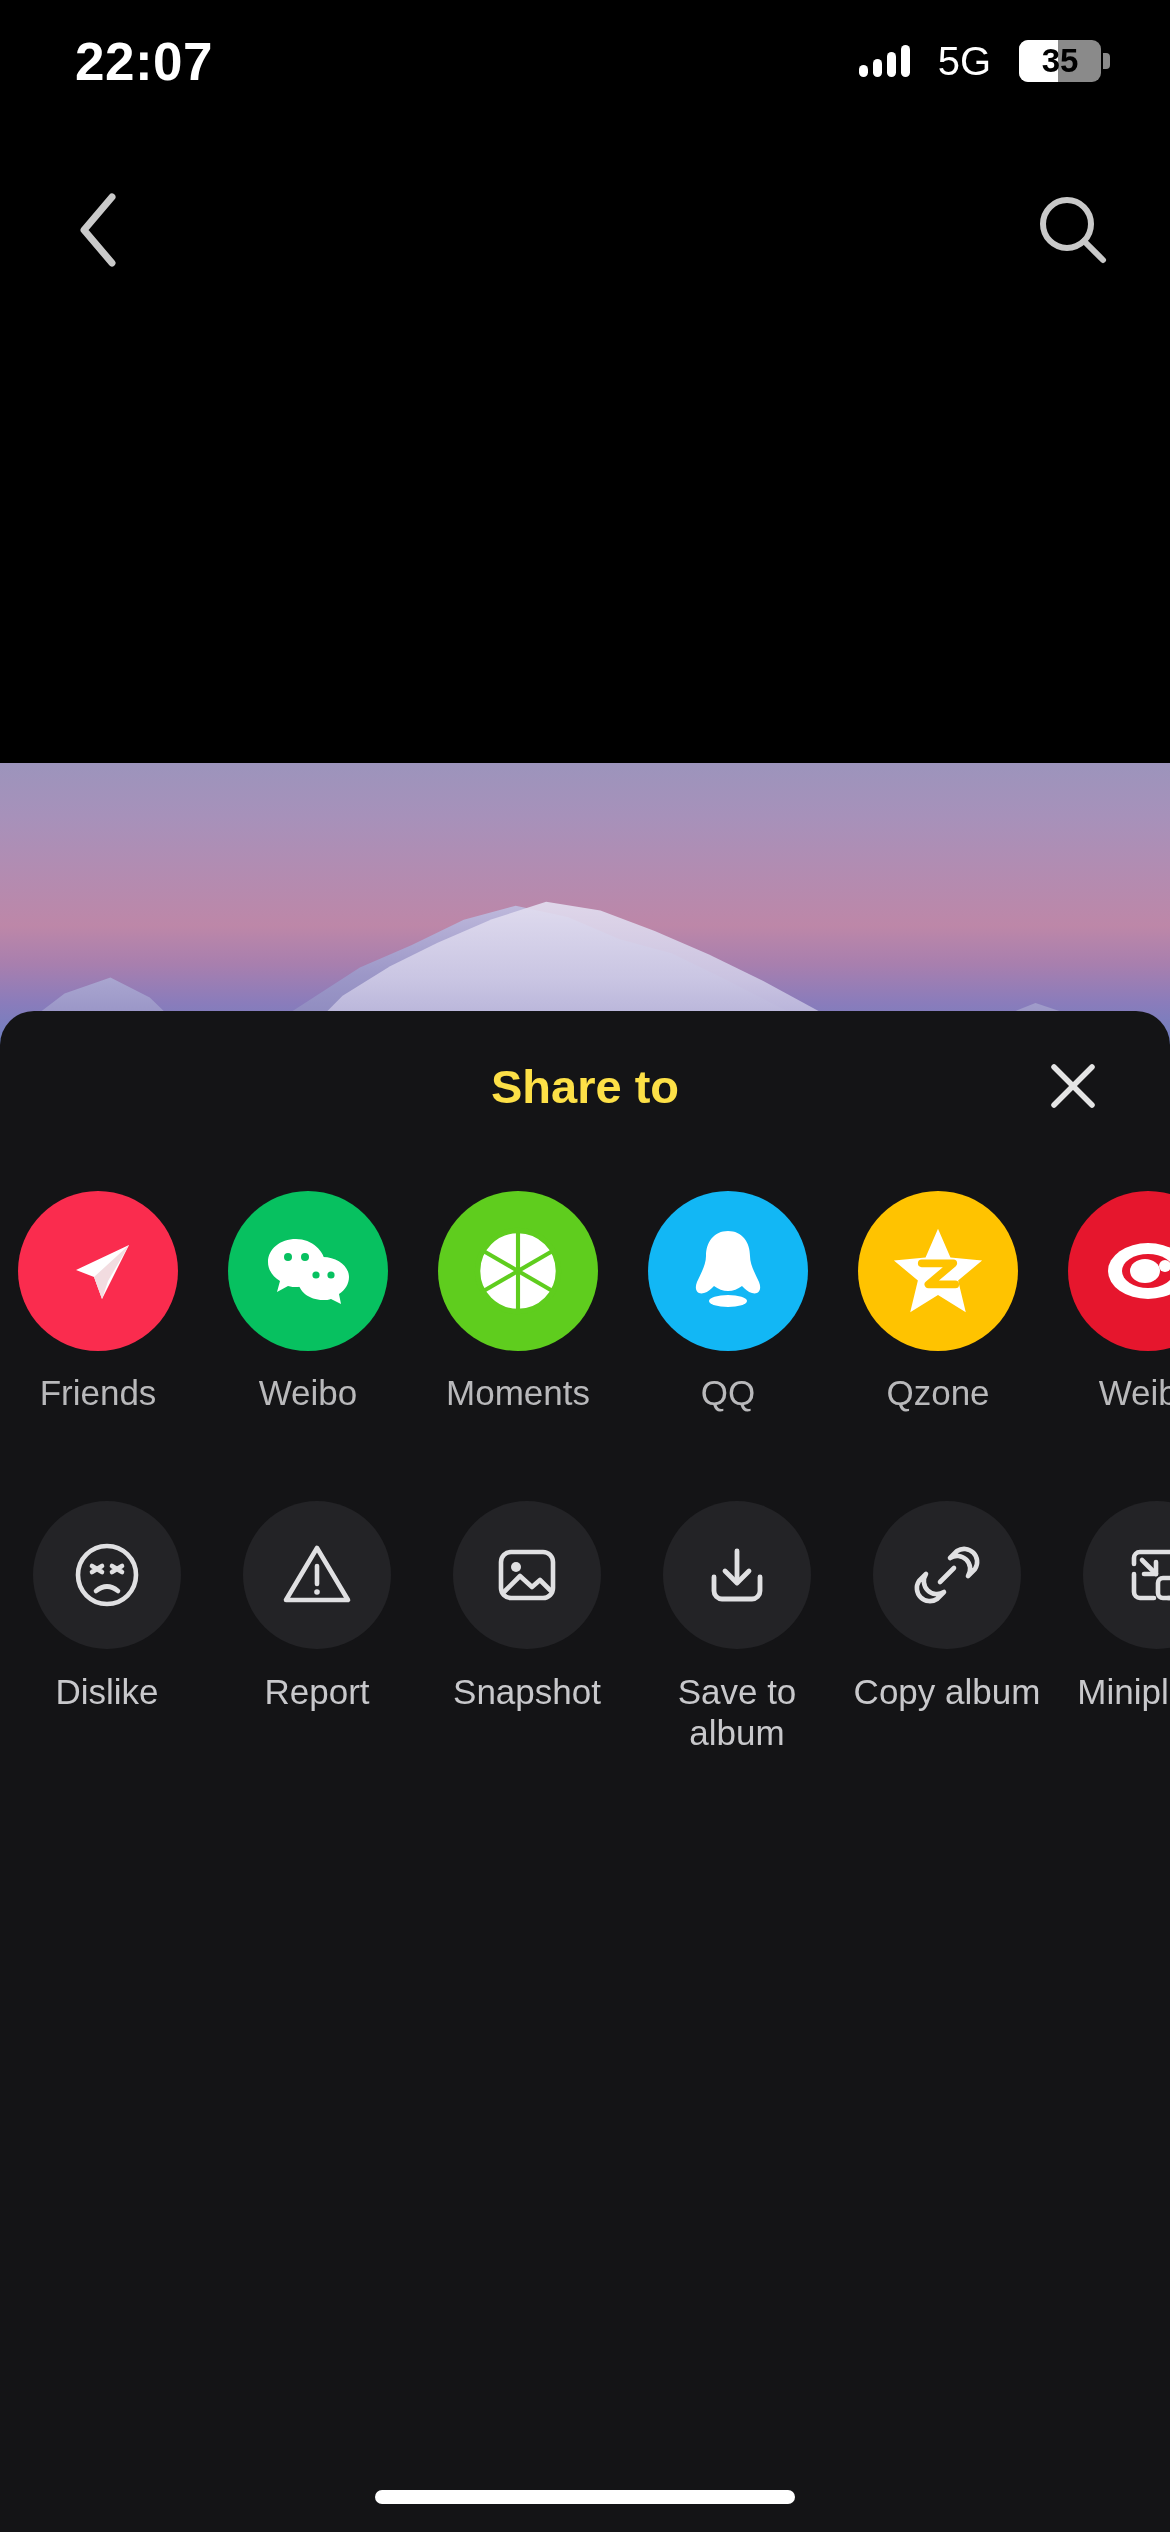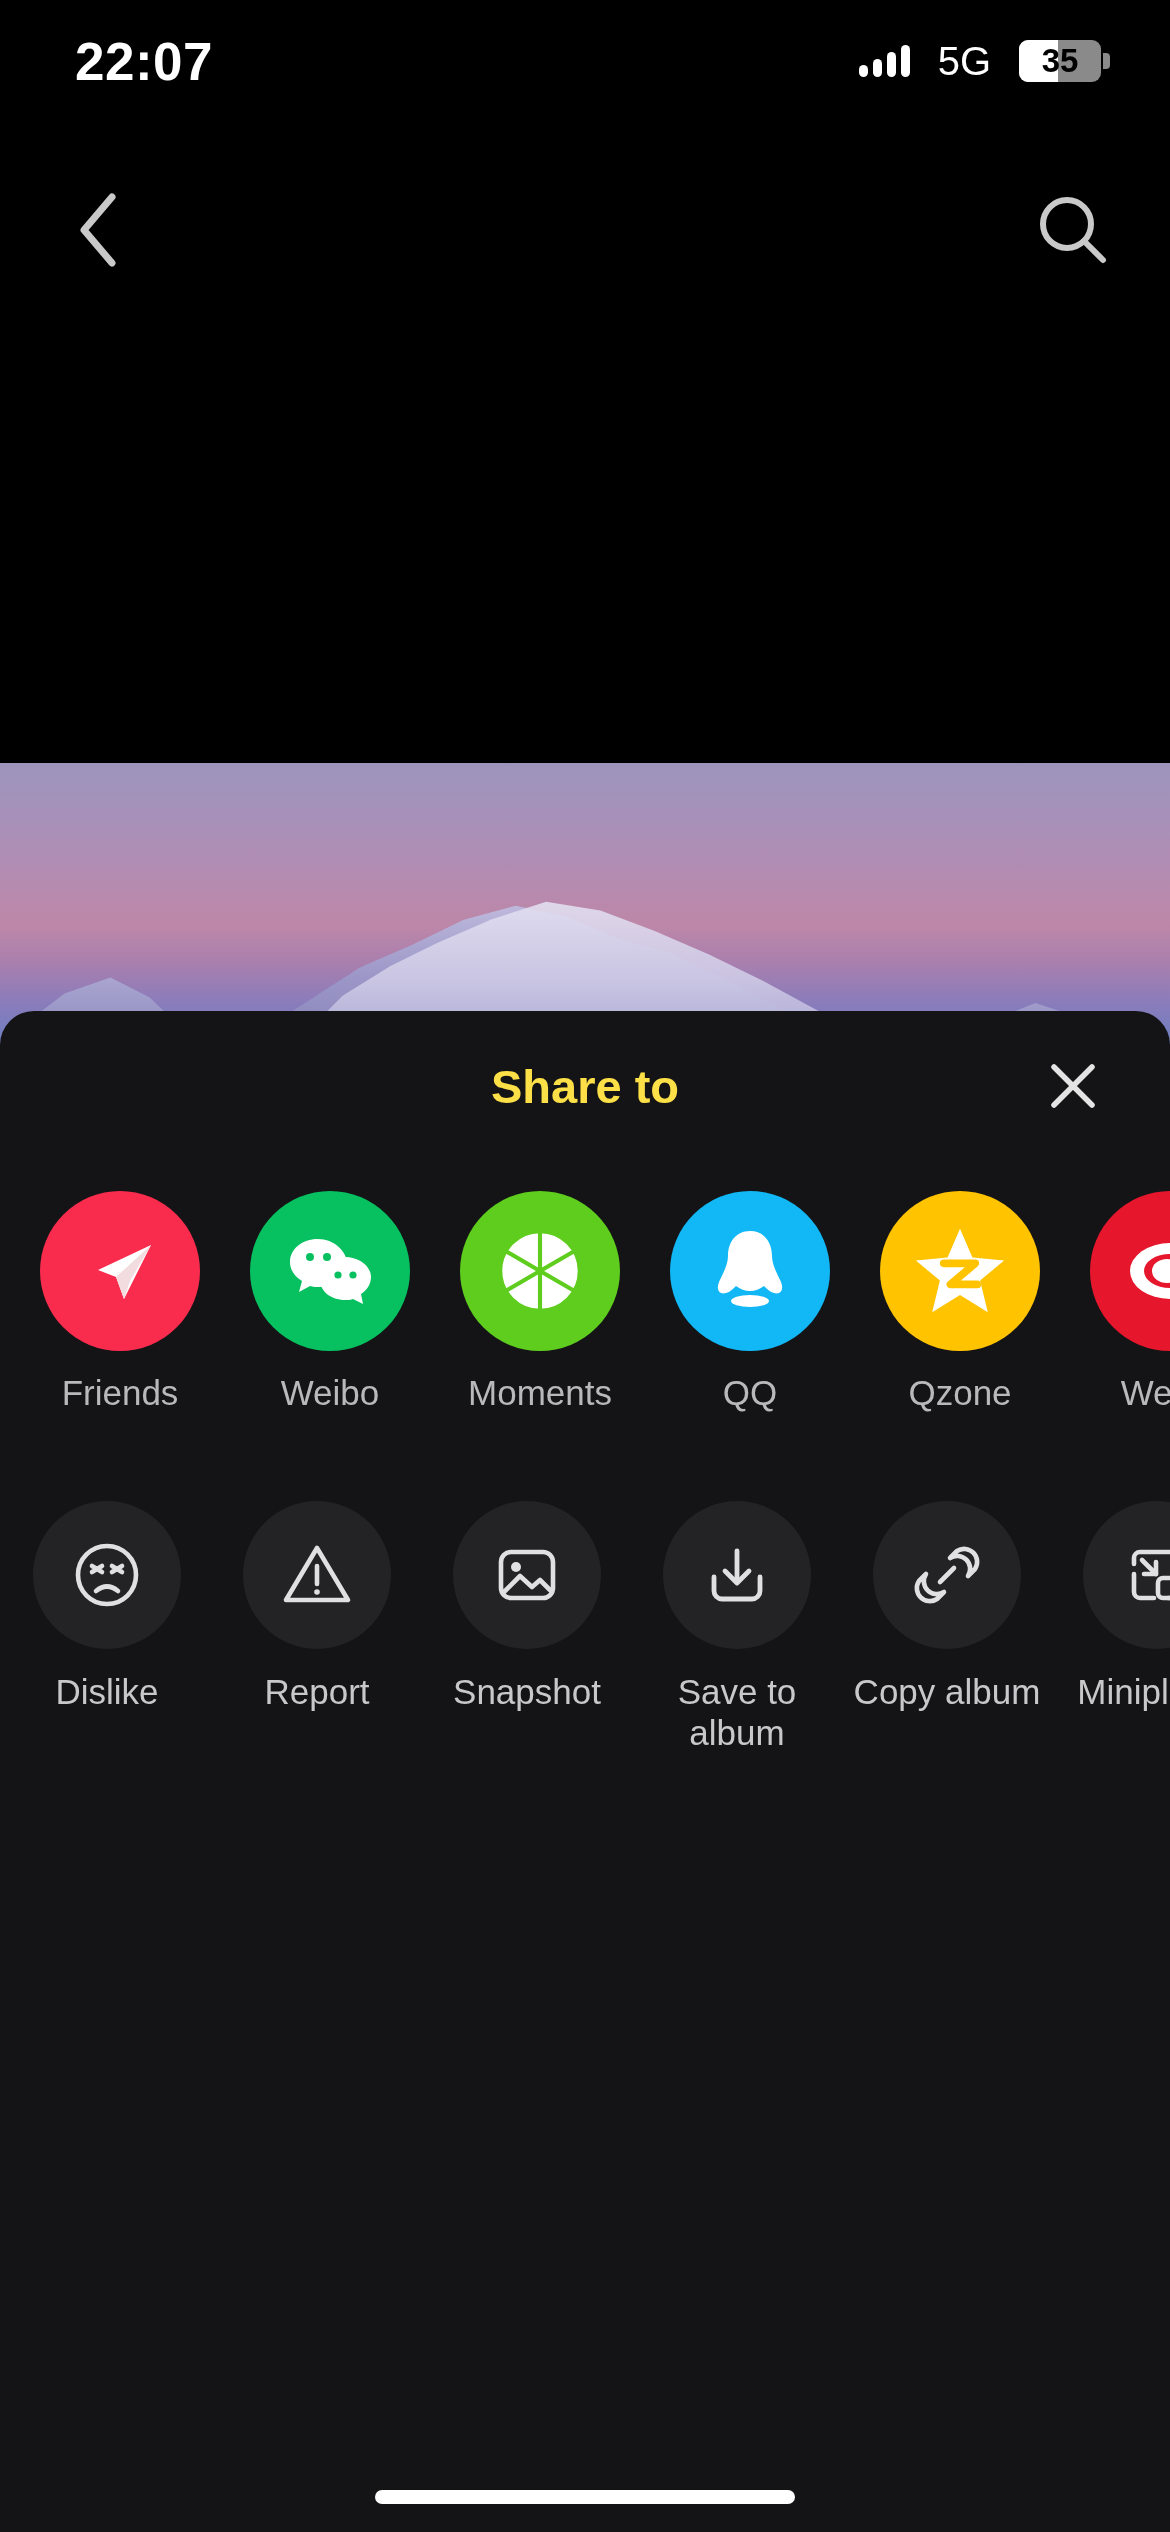--- a/index.html
+++ b/index.html
@@ -263,21 +263,21 @@
   }
   .sheet-close {
     position:absolute; right:62px; top:50%;
     transform:translateY(-50%);
     width:70px; height:70px;
     display:flex; align-items:center; justify-content:center;
   }
 
   .share-row {
     display:flex; align-items:flex-start;
-    padding:30px 0 0 40px;
+    padding:30px 0 0 18px;
     gap:50px;
     overflow:hidden;
   }
   .share-item {
     flex:0 0 auto;
     width:160px;
     display:flex; flex-direction:column; align-items:center;
   }
   .share-circle {
     width:160px; height:160px; border-radius:50%;

